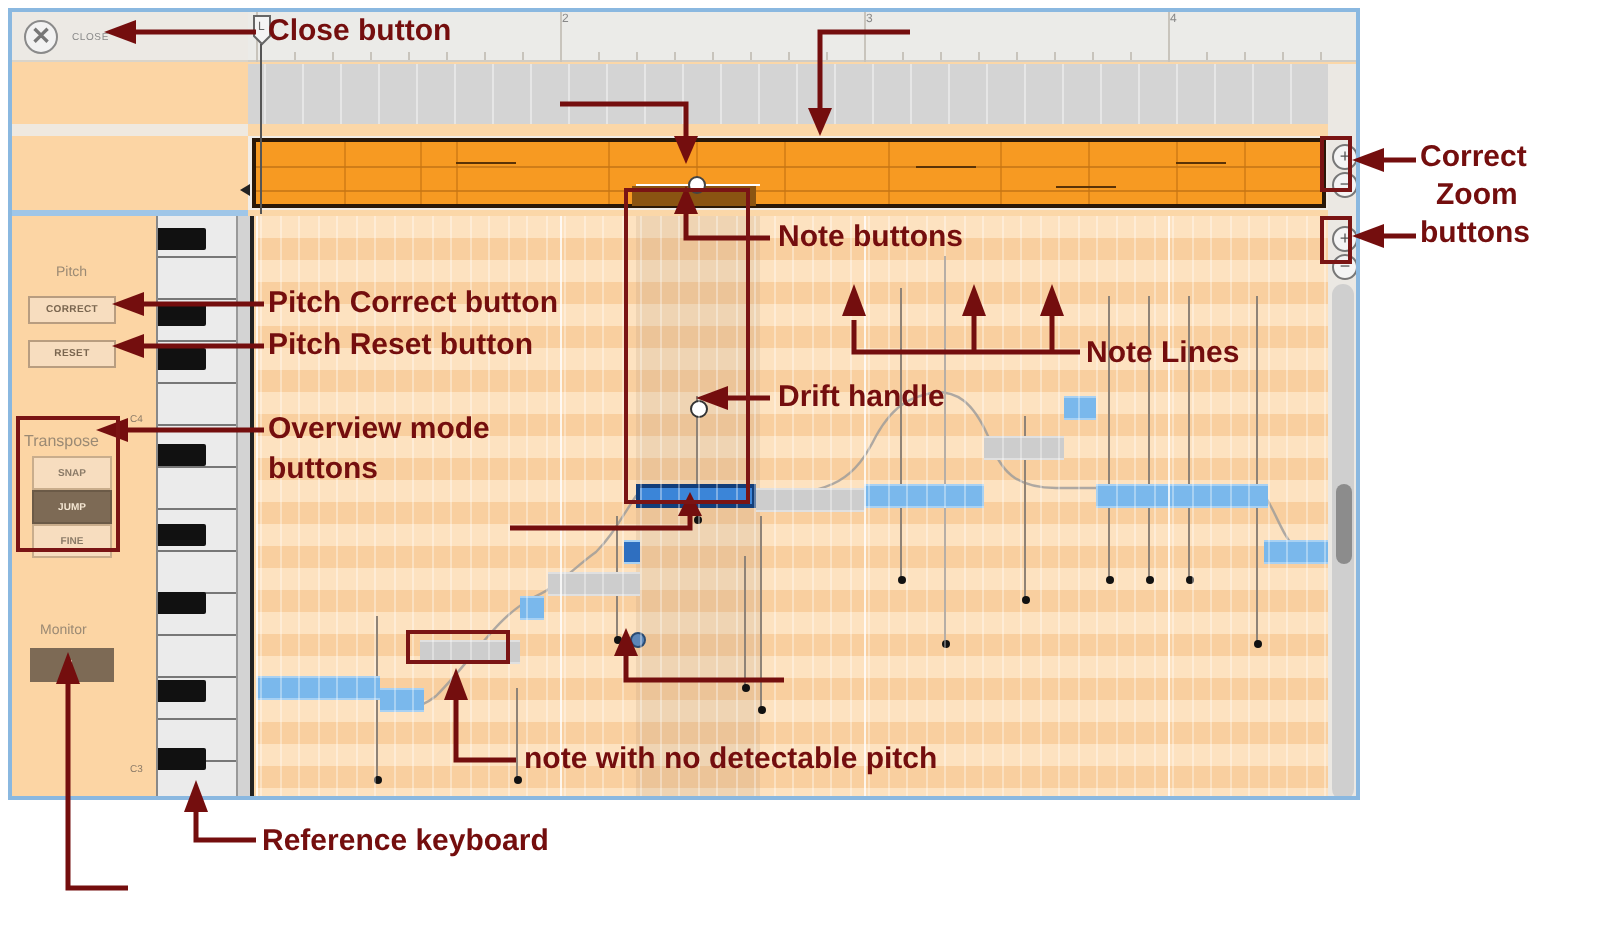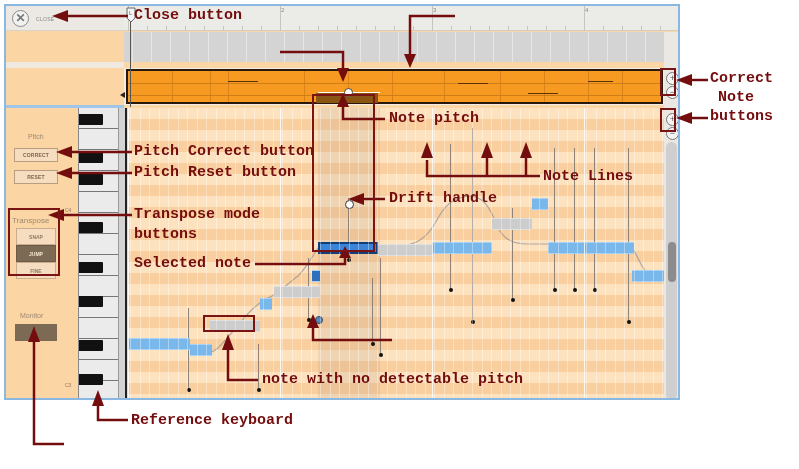--- a/index.html
+++ b/index.html
@@ -73,21 +73,21 @@
   .note.grey { background: #cdcdcd; border-color: #e0e0e0; }
   .note.sel { background: #3b85d8; border: 2px solid #123e7a; }
   .note.dark { background: #2f6fc0; }
   .stem { position: absolute; width: 1px; background: #8f8377; }
   .dot { position: absolute; width: 4px; height: 4px; border-radius: 50%; background: #111; }
   .drift { position: absolute; width: 9px; height: 9px; border-radius: 50%; background: #fff; border: 1px solid #333; }
   .trans { position: absolute; width: 8px; height: 8px; border-radius: 50%; background: #5c86b8; border: 1px solid #2b4b72; }
   .curve { position: absolute; left: 0; top: 0; }
 
   
-  .ann { position: absolute; color: #740e0e; font-weight: bold; font-size: 15px; white-space: nowrap; font-family: Liberation Mono, monospace; }
+  .ann { position: absolute; color: #740e0e; font-weight: bold; font-size: 15px; white-space: nowrap; font-family: Liberation Sans, sans-serif; }
   .anno-svg { position: absolute; left: 0; top: 0; width: 799px; height: 469px; pointer-events: none; }
   .box { position: absolute; border: 2px solid #7a1414; }
 </style>
 </head>
 <body>
 
 <div id="stage">
 
   <div class="win">
 
@@ -413,25 +413,24 @@
   </svg>
 
   <div class="box" style="left:312px;top:94px;width:63px;height:158px"></div>
   <div class="box" style="left:203px;top:315px;width:52px;height:17px"></div>
   <div class="box" style="left:8px;top:208px;width:52px;height:68px"></div>
   <div class="box" style="left:660px;top:68px;width:16px;height:28px"></div>
   <div class="box" style="left:660px;top:108px;width:16px;height:24px"></div>
 
   <div class="ann" style="left:134px;top:7px">Close button</div>
   <div class="ann" style="left:710px;top:70px">Correct</div>
-  <div class="ann" style="left:718px;top:89px">Note</div>
+  <div class="ann" style="left:718px;top:89px">Zoom</div>
   <div class="ann" style="left:710px;top:108px">buttons</div>
-  <div class="ann" style="left:389px;top:110px">Note pitch</div>
+  <div class="ann" style="left:389px;top:110px">Note buttons</div>
   <div class="ann" style="left:134px;top:164px">Pitch Reset button</div>
   <div class="ann" style="left:134px;top:143px">Pitch Correct button</div>
   <div class="ann" style="left:543px;top:168px">Note Lines</div>
   <div class="ann" style="left:389px;top:190px">Drift handle</div>
-  <div class="ann" style="left:134px;top:206px">Transpose mode</div>
+  <div class="ann" style="left:134px;top:206px">Overview mode</div>
   <div class="ann" style="left:134px;top:226px">buttons</div>
-  <div class="ann" style="left:134px;top:255px">Selected note</div>
   <div class="ann" style="left:262px;top:371px">note with no detectable pitch</div>
   <div class="ann" style="left:131px;top:412px">Reference keyboard</div>
 </div>
 
 </body></html>

